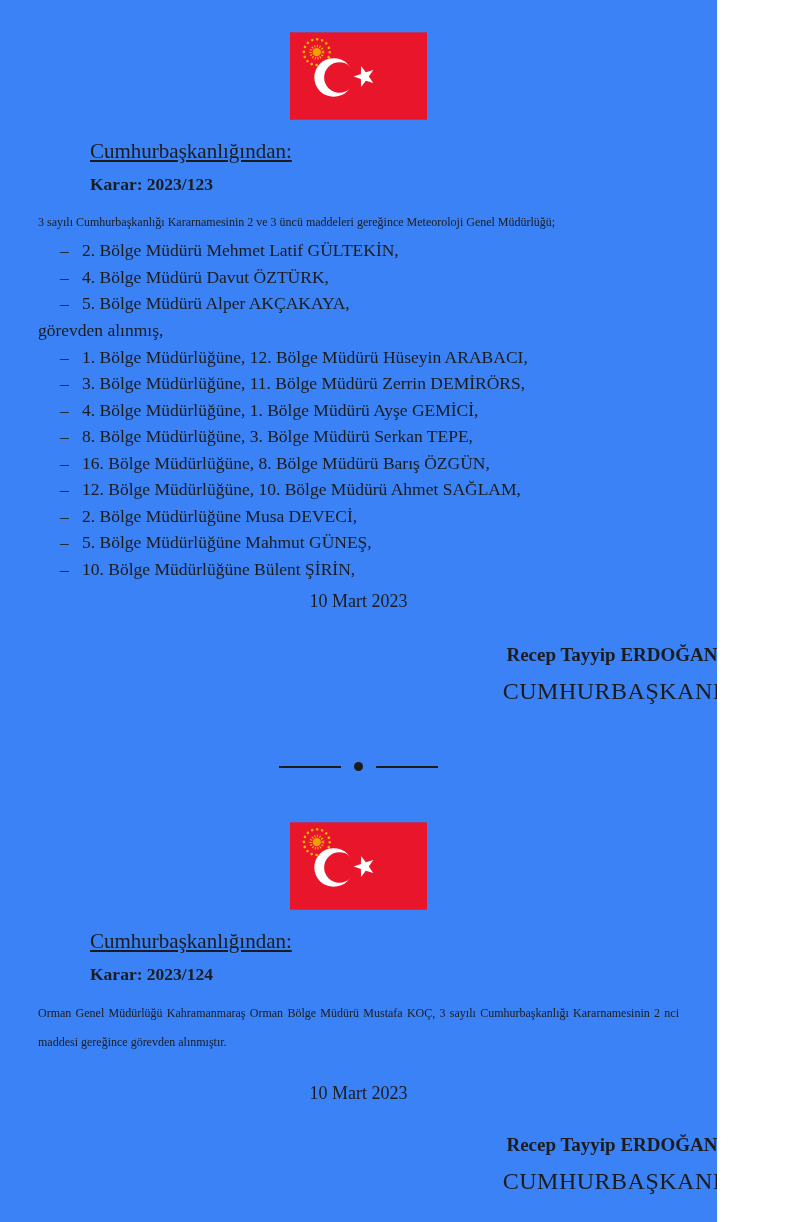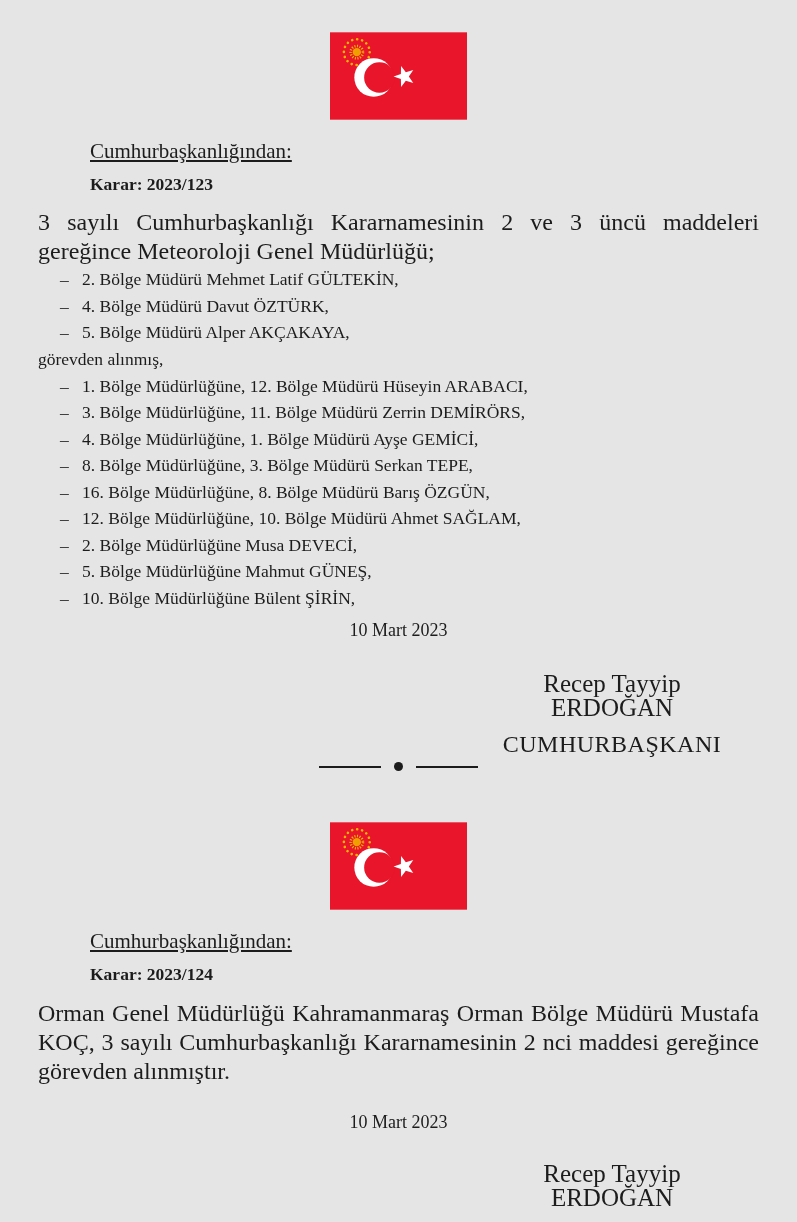--- a/index.html
+++ b/index.html
@@ -1,20 +1,20 @@
 <!DOCTYPE html>
 <html><head>
 <meta charset="utf-8">
 <style>
   html, body { margin: 0; padding: 0; background: #ffffff; }
   .page {
     position: relative;
-    width: 797px;
+    width: 717px;
     height: 1222px;
-    background: #e5e5e5;
+    background: #3b82f6;
     font-family: "Liberation Serif", "DejaVu Serif", serif;
     color: #1c1c1c;
     overflow: hidden;
   }
   .section { position: absolute; left: 0; right: 0; }
   #decision-1 { top: 0; }
   #decision-2 { top: 790px; }
 
   .flag { display: block; margin: 32px auto 0 auto; width: 137px; height: 88px; }
 
@@ -25,32 +25,32 @@
     text-decoration: underline;
   }
   .decision-no {
     margin: 9px 0 0 90px;
     font-size: 17.5px;
     line-height: 22px;
     font-weight: bold;
   }
   .body-par {
     margin: 13px 38px 0 38px;
-    font-size: 24px;
+    font-size: 12px;
     line-height: 29px;
     text-align: justify;
   }
   .list { margin: 0 38px 0 38px; }
   .list-item { display: flex; line-height: 26.5px; font-size: 17.5px; }
   .dash { flex: none; width: 22px; padding-left: 22px; }
   .closing { margin-left: 38px; line-height: 27px; font-size: 17.5px; }
 
   .date { margin-top: 7px; text-align: center; font-size: 18px; line-height: 24px; }
   .sig { margin: 30px 0 0 487px; width: 250px; text-align: center; }
-  .sig-name { font-size: 25px; font-weight: normal; line-height: 24px; }
+  .sig-name { font-size: 19px; font-weight: bold; line-height: 24px; }
   .sig-title { margin-top: 13px; font-size: 24px; line-height: 23px; letter-spacing: 0.5px; }
 
   .separator {
     position: absolute; top: 762px; left: 0; width: 100%;
     display: flex; align-items: center; justify-content: center; gap: 13px;
   }
   .sep-line { width: 62px; height: 2px; background: #1c1c1c; }
   .sep-dot { width: 9px; height: 9px; border-radius: 50%; background: #1c1c1c; }
 </style>
 </head>

